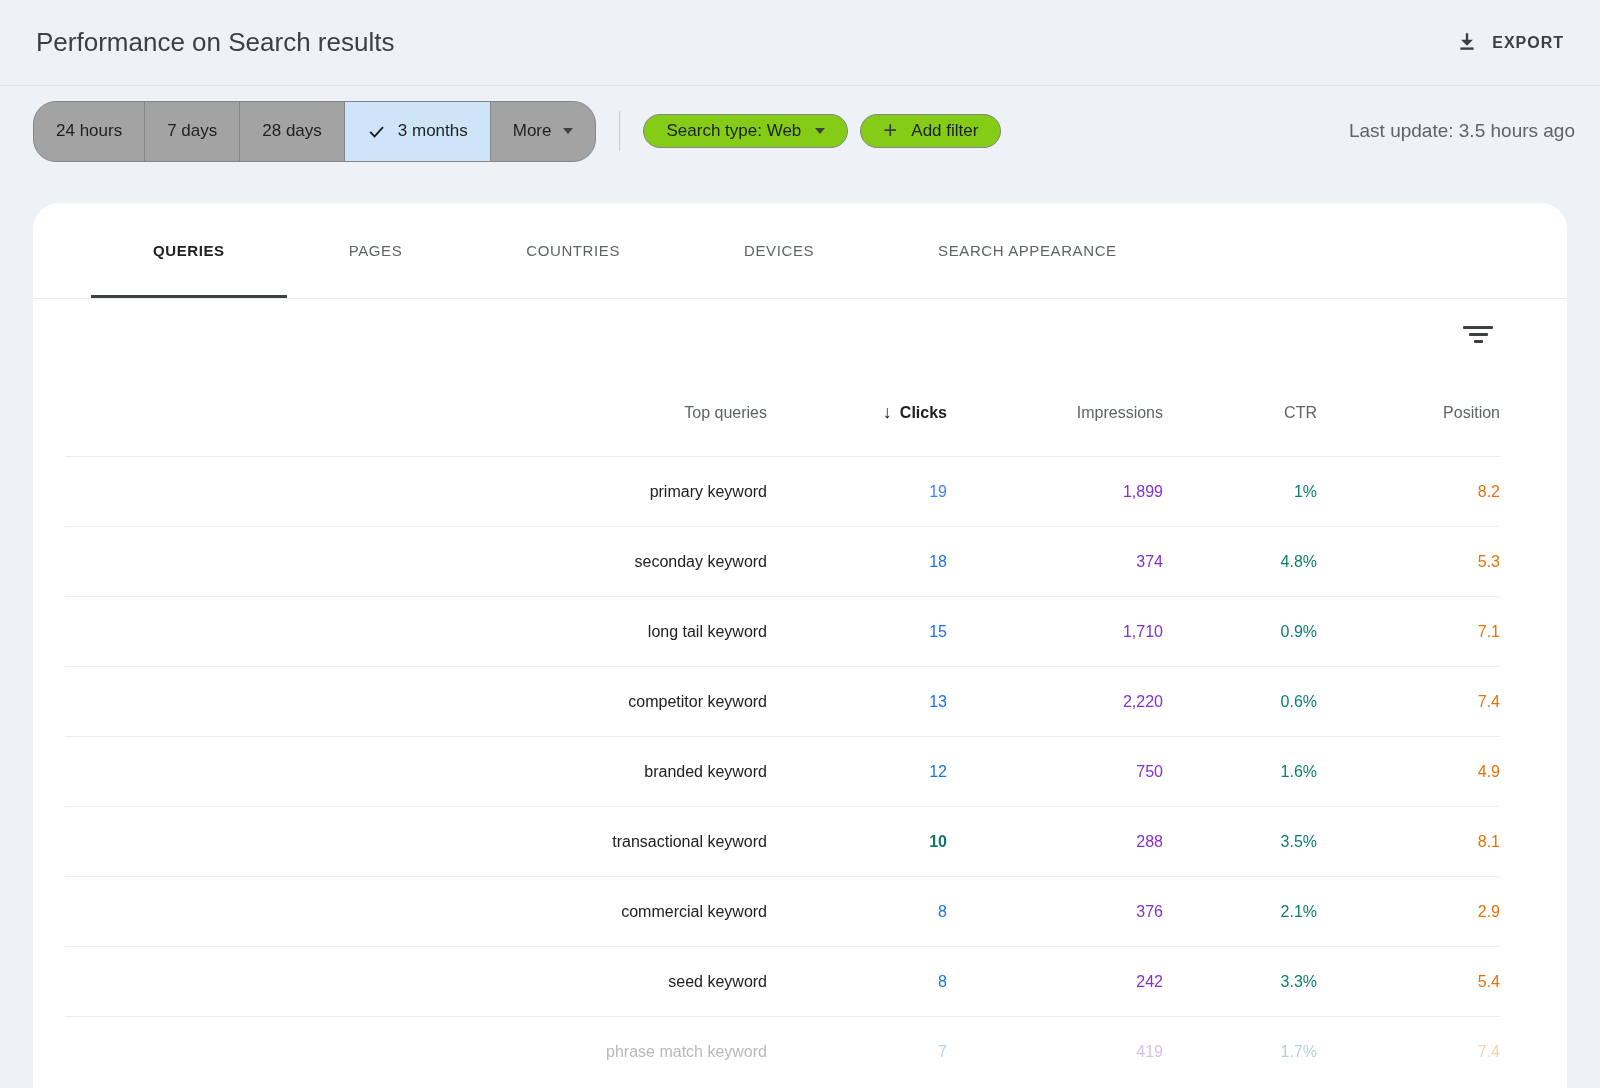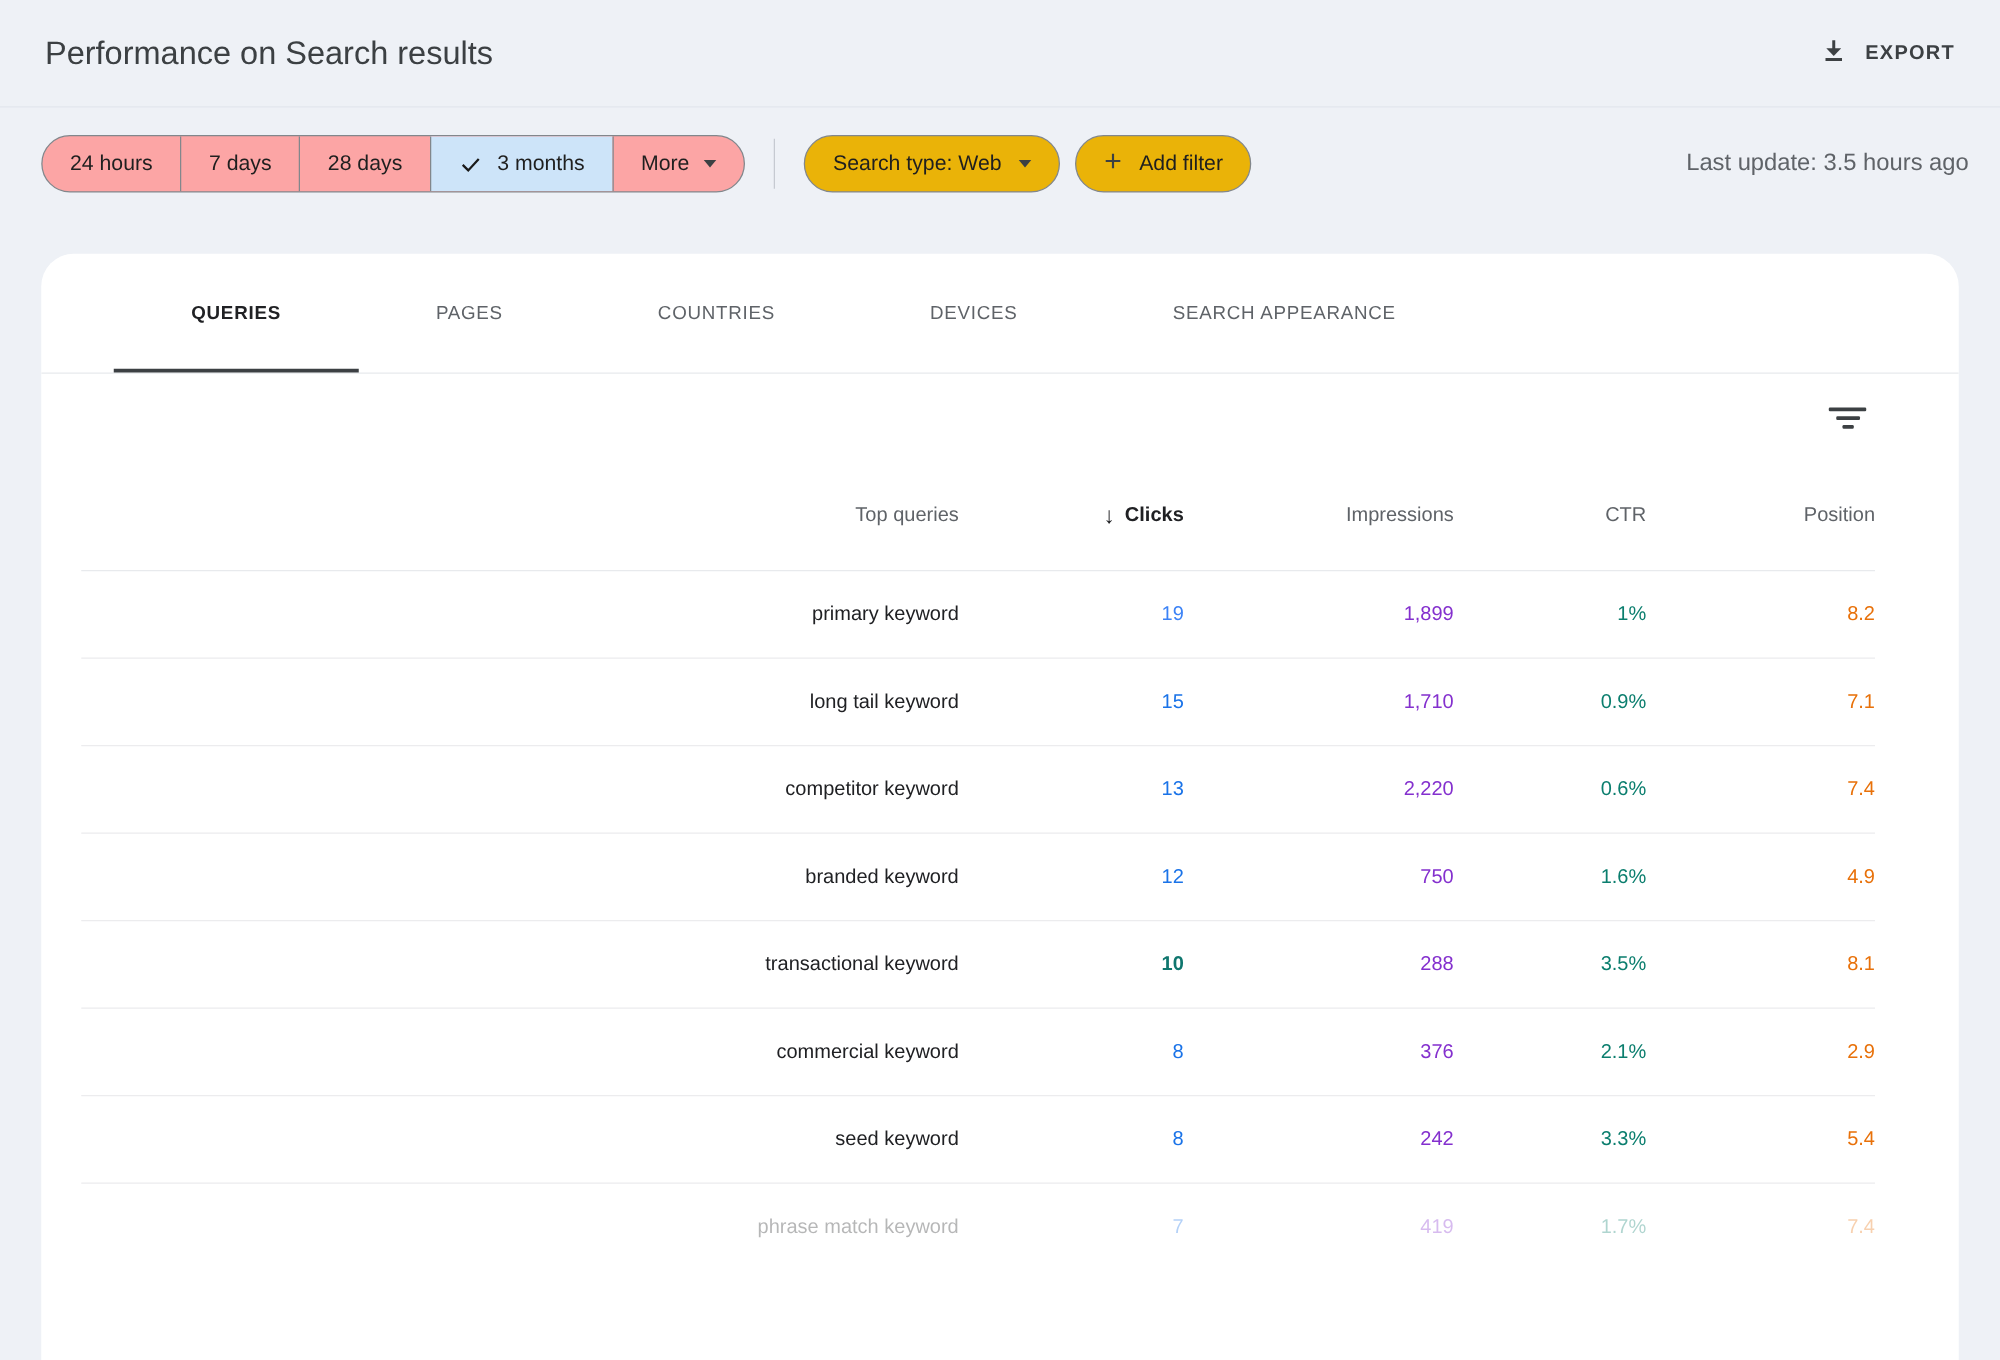--- a/index.html
+++ b/index.html
@@ -26,41 +26,41 @@
   }
 
   
   .filter-bar {
     margin:22px 25px 0 33px;
     display:flex; align-items:center;
     height:46px;
   }
   .segmented {
     display:flex; align-items:stretch;
-    background:#fca5a5;
+    background:#a3a3a3;
     border:1px solid #82878c;
     border-radius:23px;
     overflow:hidden;
-    height:46px;
+    height:61px;
   }
   .segment {
     display:flex; align-items:center; gap:12px;
     padding:0 22px;
     font-size:17px; color:#1f1f1f;
     border-left:1px solid #82878c;
     cursor:pointer; white-space:nowrap;
   }
   .segment:first-child { border-left:none; }
   .segment.selected { background:#cde4f9; }
   .check svg { display:block; }
   .vsep { width:1px; height:40px; background:#c6cad1; margin:0 23px; }
   .pill {
     display:flex; align-items:center; gap:14px;
-    background:#eab308; border:1px solid #82878c; border-radius:23px;
-    height:46px; padding:0 22px;
+    background:#84cc16; border:1px solid #82878c; border-radius:23px;
+    height:34px; padding:0 22px;
     font-size:17px; color:#1f1f1f; cursor:pointer; white-space:nowrap;
   }
   .pill + .pill { margin-left:12px; }
   .plus-glyph { font-size:24px; font-weight:400; color:#3c4043; line-height:1; margin-top:-2px; }
   .caret {
     width:0; height:0;
     border-left:5.5px solid transparent; border-right:5.5px solid transparent;
     border-top:6.5px solid #3c4043;
   }
   .last-update { margin-left:auto; font-size:19px; color:#5f6368; }
@@ -211,20 +211,27 @@
     </div>
     <div id="table-body">
         <div class="tr row">
     <div class="cell-q">primary keyword</div>
     <div class="cell-num" style="color: #3b82f6;">19</div>
     <div class="cell-num" style="color: rgb(132, 48, 206);">1,899</div>
     <div class="cell-num" style="color: rgb(11, 126, 110);">1%</div>
     <div class="cell-num" style="color: rgb(232, 113, 10);">8.2</div>
   </div>
         <div class="tr row">
+    <div class="cell-q">seconday keyword</div>
+    <div class="cell-num" style="color: rgb(26, 115, 232);">18</div>
+    <div class="cell-num" style="color: rgb(132, 48, 206);">374</div>
+    <div class="cell-num" style="color: rgb(11, 126, 110);">4.8%</div>
+    <div class="cell-num" style="color: rgb(232, 113, 10);">5.3</div>
+  </div>
+        <div class="tr row">
     <div class="cell-q">long tail keyword</div>
     <div class="cell-num" style="color: rgb(26, 115, 232);">15</div>
     <div class="cell-num" style="color: rgb(132, 48, 206);">1,710</div>
     <div class="cell-num" style="color: rgb(11, 126, 110);">0.9%</div>
     <div class="cell-num" style="color: rgb(232, 113, 10);">7.1</div>
   </div>
         <div class="tr row">
     <div class="cell-q">competitor keyword</div>
     <div class="cell-num" style="color: rgb(26, 115, 232);">13</div>
     <div class="cell-num" style="color: rgb(132, 48, 206);">2,220</div>

